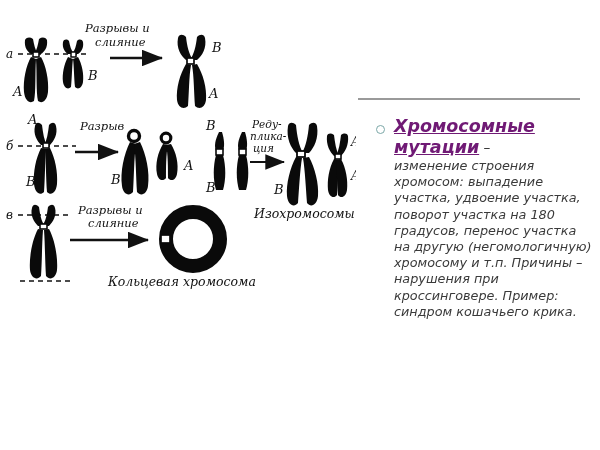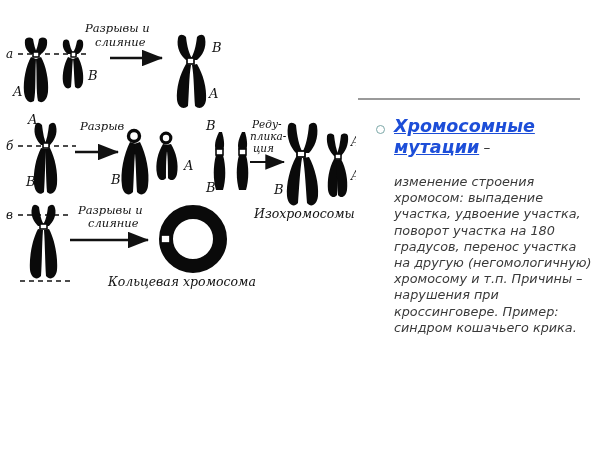--- a/index.html
+++ b/index.html
@@ -73,34 +73,33 @@
     font-family: "DejaVu Sans", sans-serif;
     font-size: 12.8px;
     line-height: 16.2px;
     color: #3a3a3a;
     font-style: italic;
     word-break: break-word;
   }
   #body-text .heading {
     font-weight: bold;
     font-style: italic;
-    color: #1d4ed8;
+    color: #701a75;
     text-decoration: underline;
     font-size: 17.5px;
     line-height: 21px;
   }
   #body-text .dash {
     color: #3a3a3a;
     font-style: italic;
     font-weight: normal;
     font-size: 13.6px;
   }
   #body-text .para {
     display: block;
-    margin-top: 16px;
   }
 </style>
 </head>
 <body>
 
 <div id="slide">
 
   <div id="diagram">
     <svg width="356" height="290" viewBox="0 0 356 290" xmlns="http://www.w3.org/2000/svg">
       <defs>

